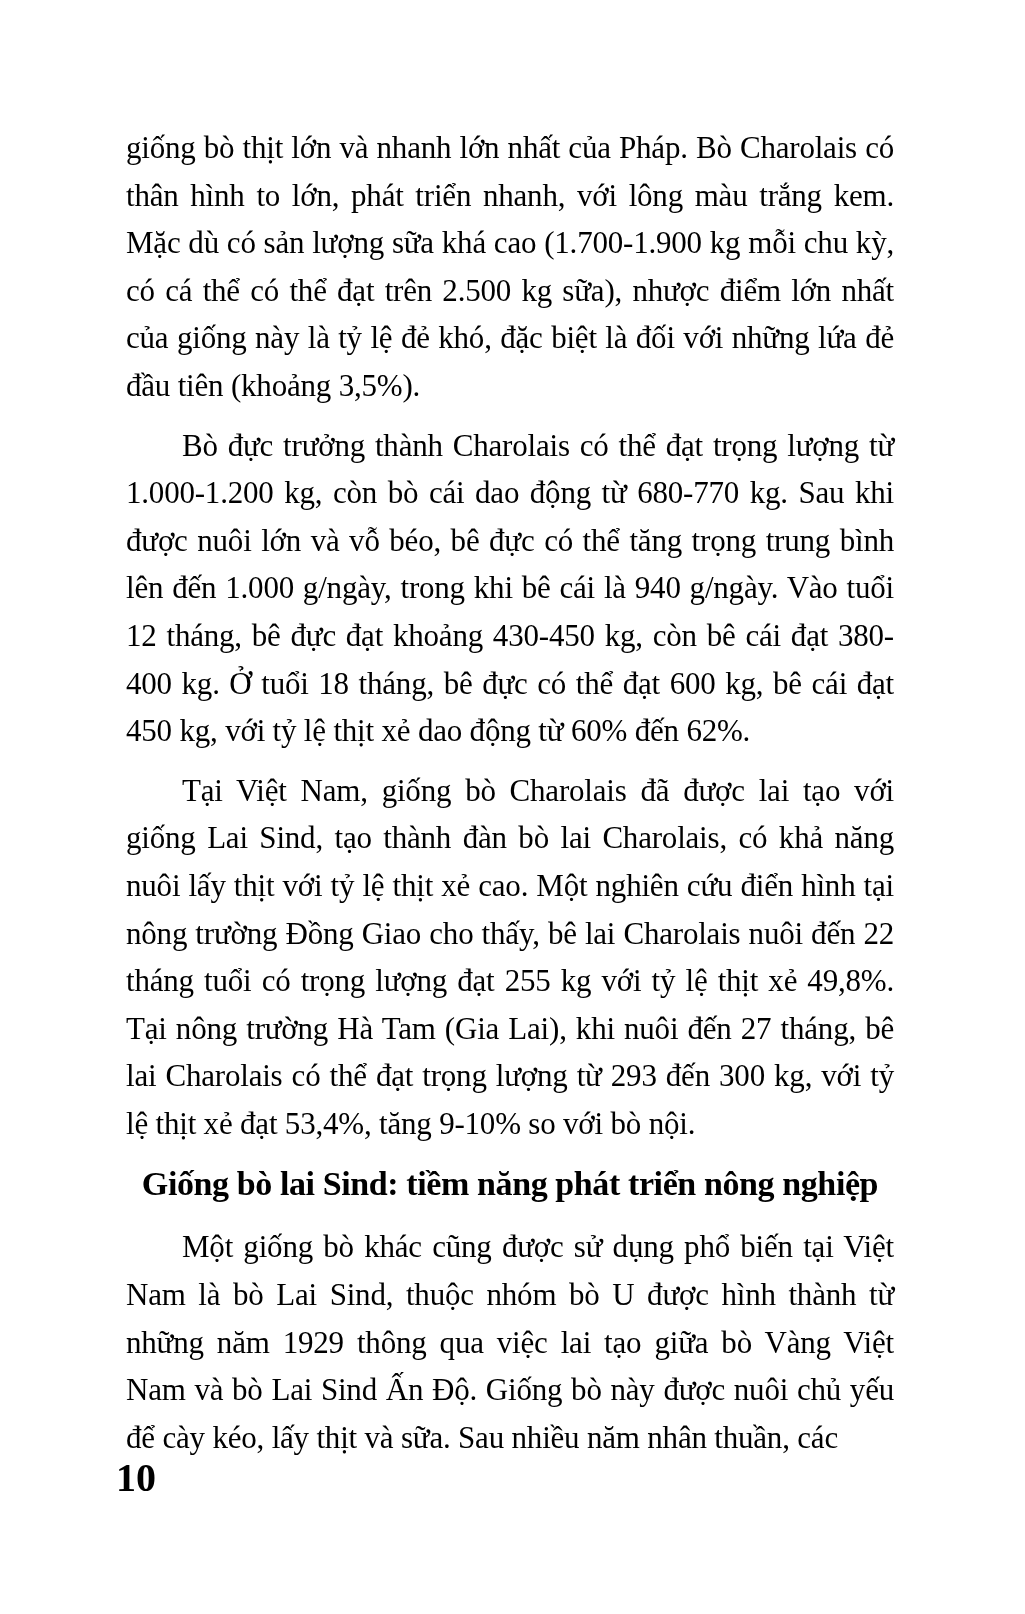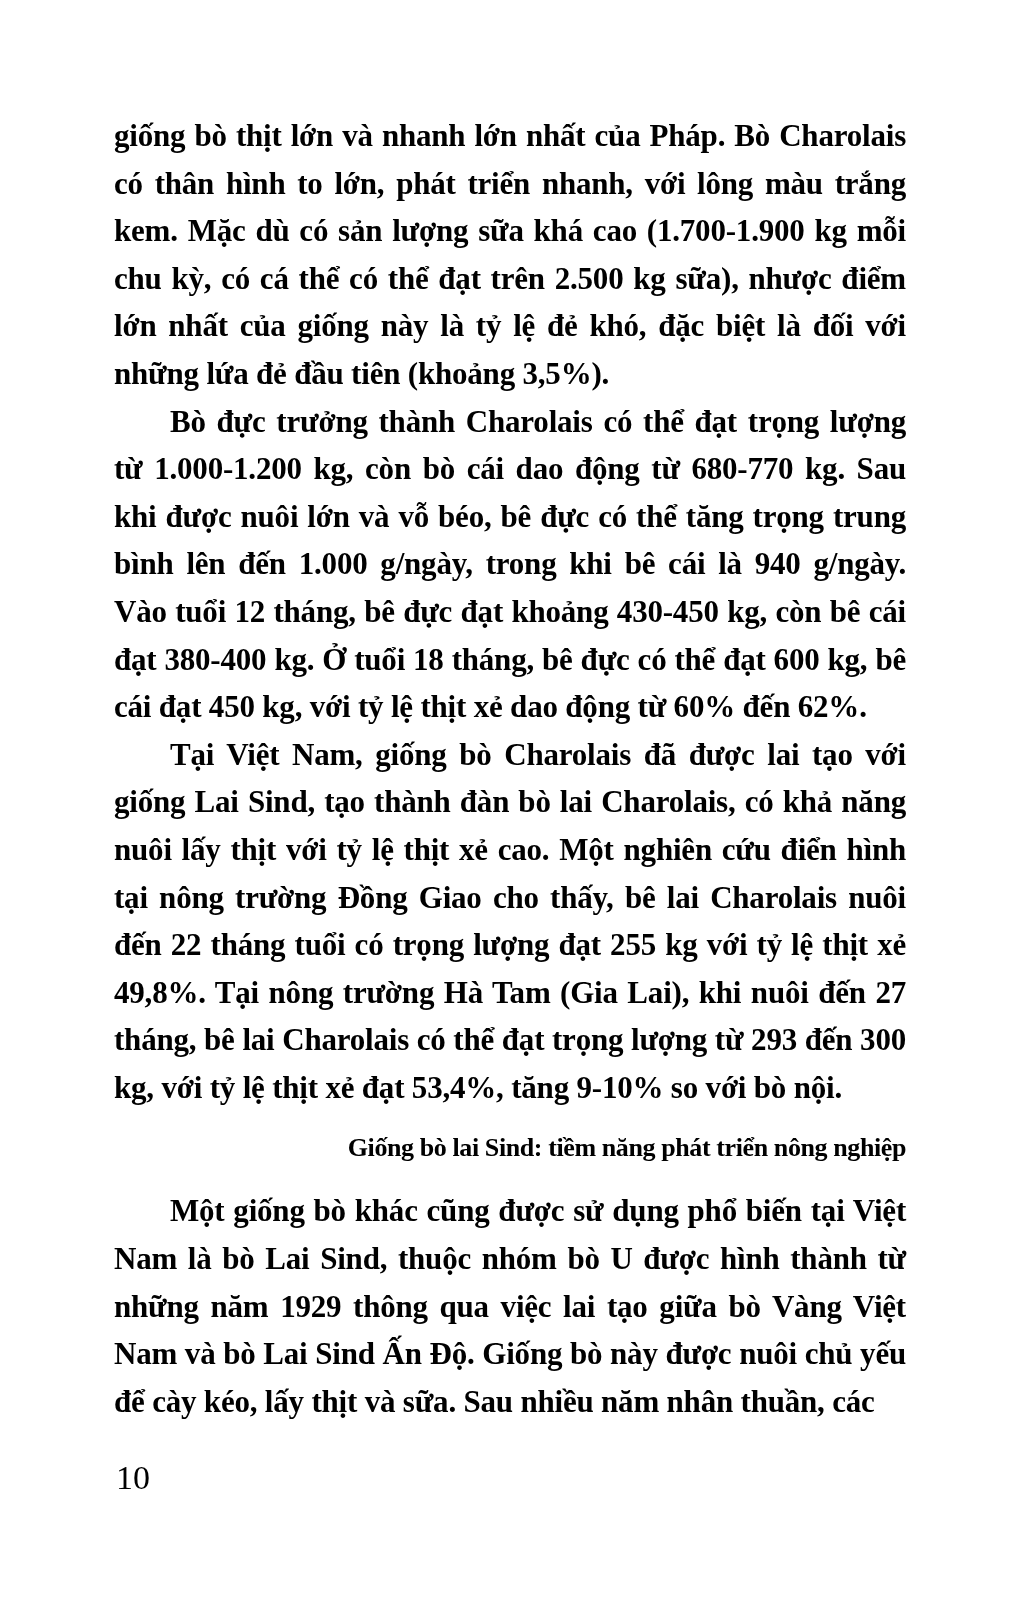--- a/index.html
+++ b/index.html
@@ -26,43 +26,42 @@
     left: 114px;
     top: 112px;
     width: 792px;
     font-size: 31px;
     line-height: 47.6px;
     text-align: justify;
     text-justify: inter-word;
     letter-spacing: -0.2px;
   }
   .para {
-    margin: 0;
+    margin: 12px;
     padding: 0;
-    font-weight: bold;
   }
   .para.indent {
     text-indent: 56px;
   }
   .heading {
-    font-size: 26px;
+    font-size: 34px;
     line-height: 48px;
     font-weight: bold;
-    text-align: right;
+    text-align: center;
     letter-spacing: -0.4px;
     margin: 13px 0 15px 0;
     padding: 0;
   }
   .page-number {
     position: absolute;
     left: 116px;
     top: 1458px;
-    font-size: 34px;
+    font-size: 40px;
     line-height: 40px;
-    font-weight: normal;
+    font-weight: bold;
   }
 </style>
 </head>
 <body>
 
 <div class="page">
 
   <main class="text-block">
 
     <p class="para">giống bò thịt lớn và nhanh lớn nhất của Pháp. Bò Charolais có thân hình to lớn, phát triển nhanh, với lông màu trắng kem. Mặc dù có sản lượng sữa khá cao (1.700-1.900 kg mỗi chu kỳ, có cá thể có thể đạt trên 2.500 kg sữa), nhược điểm lớn nhất của giống này là tỷ lệ đẻ khó, đặc biệt là đối với những lứa đẻ đầu tiên (khoảng 3,5%).</p>

